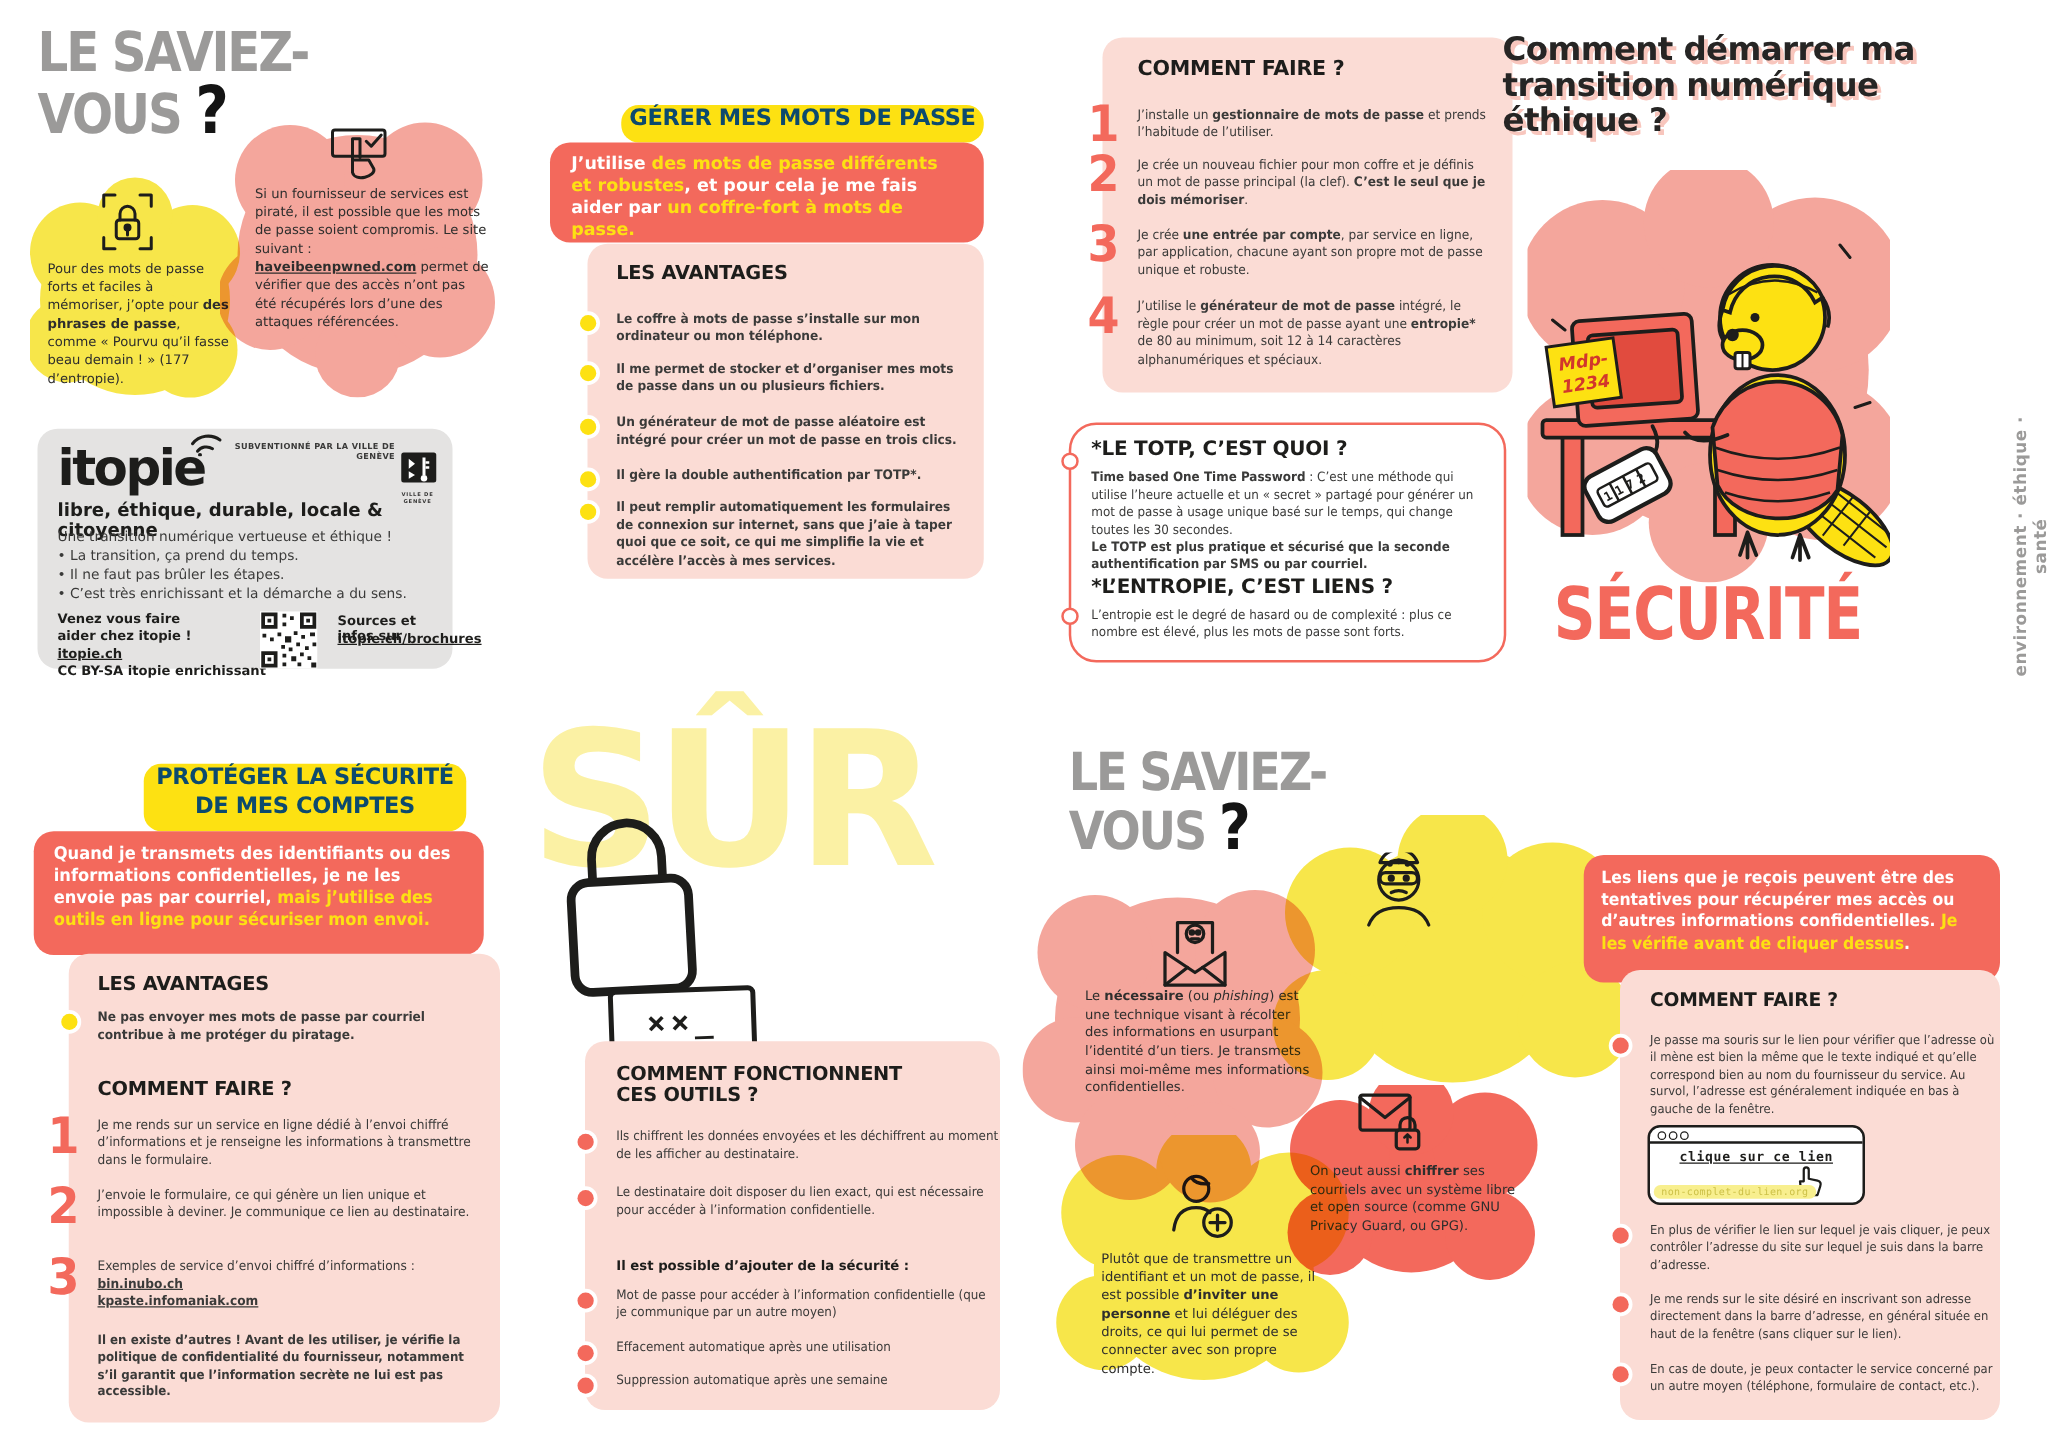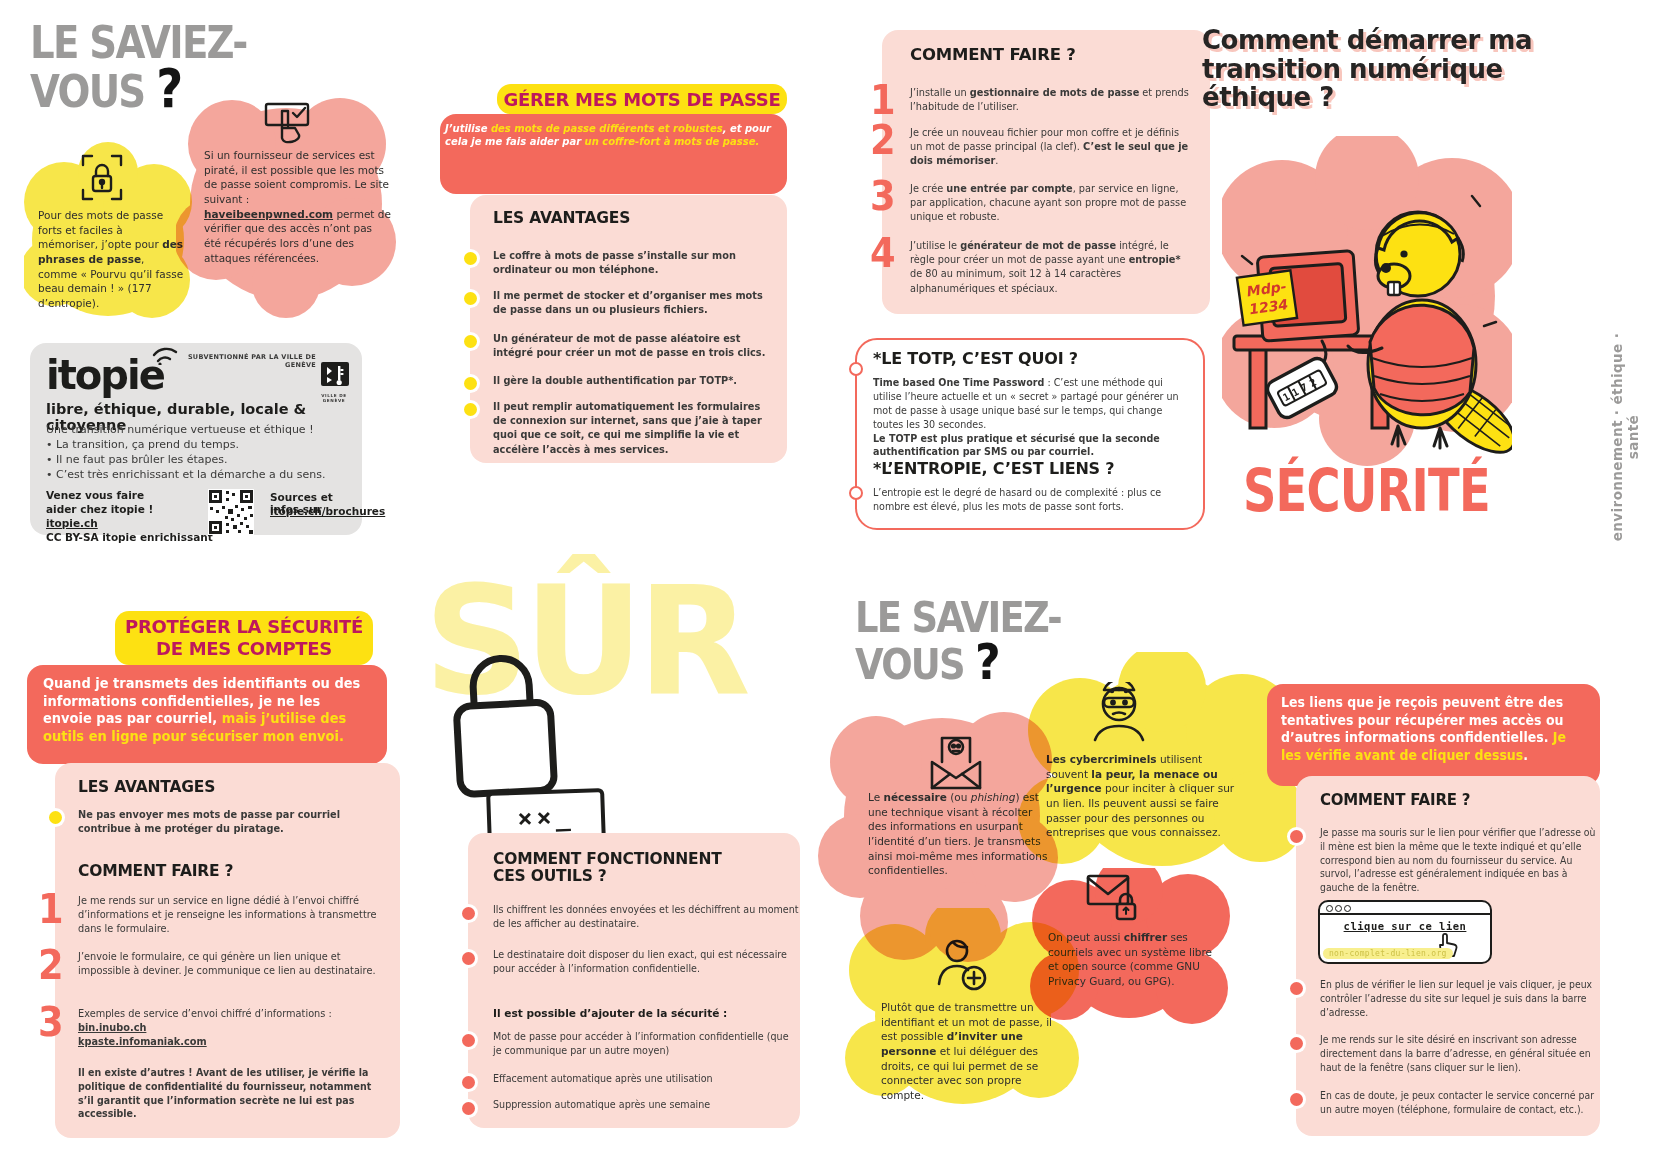--- a/index.html
+++ b/index.html
@@ -12,22 +12,22 @@
   .s-b{font-weight:700;}
   .s-i{font-style:italic;}
   .s-u{font-weight:700;text-decoration:underline;}
   .s-w{color:#ffffff;font-weight:800;}
   .s-y{color:#fde112;font-weight:800;}
   
   .gray-head{font-weight:900;color:#9b9a99;font-size:44px;line-height:.95;letter-spacing:-2px;
              transform:scaleX(.88);transform-origin:left top;white-space:nowrap;}
   .gray-head .q{color:#141414;font-size:1.2em;}
   
-  .pill{background:#fde112;border-radius:14px;color:#be185d;font-weight:900;text-align:center;
-        display:flex;flex-direction:column;justify-content:center;letter-spacing:-.3px;}
+  .pill{background:#fde112;border-radius:14px;color:#0c4a6e;font-weight:900;text-align:center;
+        display:flex;flex-direction:column;letter-spacing:-.3px;}
   .coral-box{background:#f3695c;border-radius:16px;color:#fff;font-weight:800;box-sizing:border-box;}
   .panel{background:#fbdcd5;border-radius:16px;}
   .sec-title{font-weight:900;color:#1d1d1b;font-size:15.5px;letter-spacing:-.2px;line-height:1.12;}
   .bullet{position:absolute;width:13px;height:13px;border-radius:50%;box-shadow:0 0 0 3px #fff;}
   .b-y{background:#fde112;} .b-c{background:#f3695c;}
   .stepnum{position:absolute;font-weight:900;color:#f3695c;font-size:40px;line-height:.9;
            transform:scaleX(.92);transform-origin:left top;}
   .ct{transform:scaleX(.93);transform-origin:left top;}
   .ptext{font-size:10.5px;line-height:1.35;color:#3a3a39;}
   .bold{font-weight:700;}
@@ -156,21 +156,21 @@
         <rect x="41" y="41" width="4" height="4"></rect>
       </g>
     </svg>
     <div class="abs" style="left:240px;top:148px;font-size:10.5px;font-weight:700;color:#1d1d1b;">Sources et infos sur</div>
     <div class="abs lnk" style="left:240px;top:162px;font-size:10.5px;color:#1d1d1b;">itopie.ch/brochures</div>
   </div>
 
   <div class="abs pill" style="left:497px;top:84px;width:290px;height:30px;font-size:18px;">
     <span>GÉRER MES MOTS DE PASSE</span>
   </div>
-  <div class="abs coral-box" style="left:440px;top:114px;width:347px;height:80px;padding:9px 5px;font-size:10px;line-height:1.26;font-style:italic;">
+  <div class="abs coral-box" style="left:440px;top:114px;width:347px;height:80px;padding:9px 17px;font-size:14px;line-height:1.26;">
     <span class="rich"><span class="s-w">J’utilise </span><span class="s-y">des mots de passe différents et robustes</span><span class="s-w">, et pour cela je me fais aider par </span><span class="s-y">un coffre-fort à mots de passe.</span></span>
   </div>
   <div class="abs panel" style="left:470px;top:195px;width:317px;height:268px;">
     <div class="abs sec-title" style="left:23px;top:15px;">LES AVANTAGES</div>
     <span class="bullet b-y" style="left:-6px;top:57px;"></span>
     <div class="abs ptext ct rich" style="left:23px;top:53px;width:305px;"><span class="s-b">Le coffre à mots de passe s’installe sur mon ordinateur ou mon téléphone.</span></div>
     <span class="bullet b-y" style="left:-6px;top:97px;"></span>
     <div class="abs ptext ct rich" style="left:23px;top:93px;width:305px;"><span class="s-b">Il me permet de stocker et d’organiser mes mots de passe dans un ou plusieurs fichiers.</span></div>
     <span class="bullet b-y" style="left:-6px;top:140px;"></span>
     <div class="abs ptext ct rich" style="left:23px;top:136px;width:305px;"><span class="s-b">Un générateur de mot de passe aléatoire est intégré pour créer un mot de passe en trois clics.</span></div>
@@ -370,21 +370,20 @@
       <path d="M14,8 a16,16 0 0 1 30,0 z"></path>
       <circle cx="22" cy="9" r="1" fill="#1d1d1b"></circle>
         <circle cx="29" cy="7" r="1" fill="#1d1d1b"></circle>
         <circle cx="36" cy="9" r="1" fill="#1d1d1b"></circle>
       <rect x="14" y="16" width="30" height="9" rx="4.5"></rect>
       <circle cx="23" cy="20.5" r="1.6" fill="#1d1d1b"></circle>
         <circle cx="35" cy="20.5" r="1.6" fill="#1d1d1b"></circle>
       <path d="M23,32 q6,-3 12,0"></path>
       <path d="M5,58 q5,-14 24,-14 q19,0 24,14"></path>
     </svg>
-    <div class="btext rich" style="left:30px;top:100px;width:200px;"><span class="s-b">Les cybercriminels</span><span class="s-n"> utilisent souvent </span><span class="s-b">la peur, la menace ou l’urgence</span><span class="s-n"> pour inciter à cliquer sur un lien. Ils peuvent aussi se faire passer pour des personnes ou entreprises que vous connaissez.</span></div>
   </div>
 
   <div class="blob" style="left:1026px;top:868px;width:206px;height:162px;">
     <svg class="shape" width="206" height="162" viewBox="0 0 206 162">
       <g fill="#f3695c">
         <circle cx="103" cy="82" r="68"></circle>
           <circle cx="46" cy="52" r="40"></circle>
           <circle cx="162" cy="48" r="42"></circle>
         <circle cx="38" cy="118" r="34"></circle>
           <circle cx="166" cy="120" r="36"></circle>

